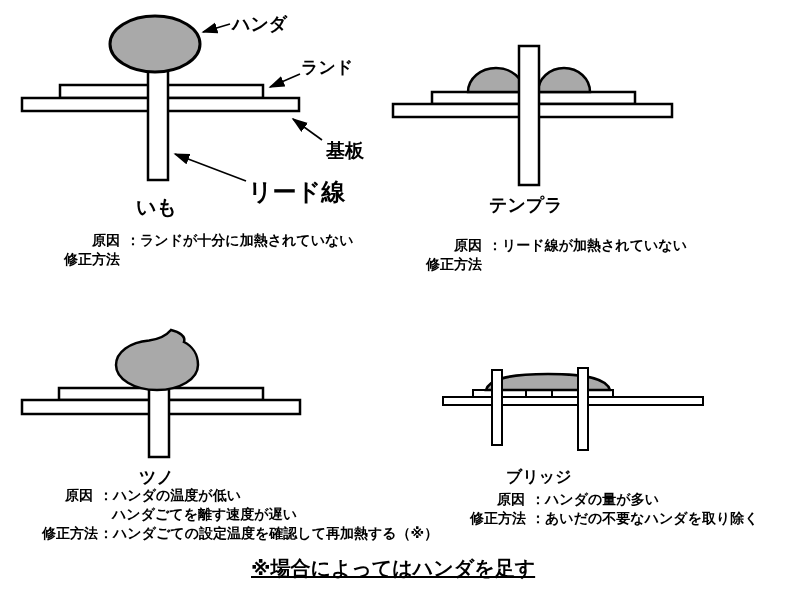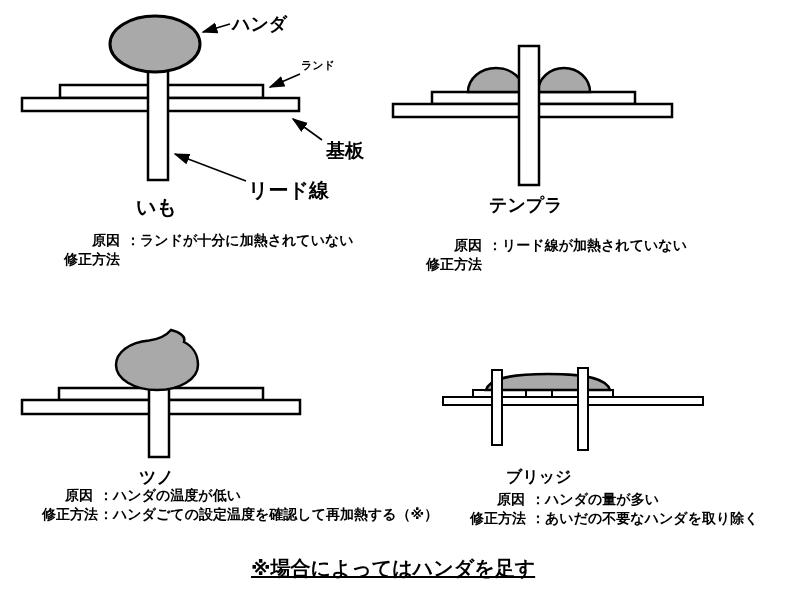--- a/index.html
+++ b/index.html
@@ -76,23 +76,23 @@
       <rect class="part-thin" x="443" y="397" width="260" height="8"></rect>
       <rect class="part-thin" x="473" y="390" width="53" height="7"></rect>
       <rect class="part-thin" x="552" y="390" width="61" height="7"></rect>
       <path class="blob" d="M 486 390 C 489 380, 505 374, 548 374 C 591 374, 607 380, 610 390 Z"></path>
       <rect class="part-thin" x="492" y="370" width="10" height="75"></rect>
       <rect class="part-thin" x="578" y="368" width="10" height="82"></rect>
     </g>
   </svg>
 
   <div class="callout" style="left:232px;top:15px;font-size:18px;">ハンダ</div>
-  <div class="callout" style="left:301px;top:59px;font-size:11px;">ランド</div>
+  <div class="callout" style="left:301px;top:59px;font-size:17px;">ランド</div>
   <div class="callout" style="left:326px;top:141px;font-size:19px;">基板</div>
-  <div class="callout" style="left:248px;top:179px;font-size:20px;text-align:center;">リード線</div>
+  <div class="callout" style="left:248px;top:179px;font-size:24px;text-align:center;">リード線</div>
 
   <div class="dtitle" style="left:136px;top:196px;font-size:20px;">いも</div>
   <div class="dtitle" style="left:489px;top:196px;font-size:18px;">テンプラ</div>
   <div class="dtitle" style="left:139px;top:469px;font-size:17px;">ツノ</div>
   <div class="dtitle" style="left:506px;top:456px;font-size:16px;margin-top:12px;">ブリッジ</div>
 
   <div class="block" style="left:45px;top:231px;">
     <div class="row">
       <span class="lbl" style="width:75px;">原因</span>
       <span class="val">：ランドが十分に加熱されていない</span>
@@ -111,20 +111,24 @@
       <span class="lbl" style="width:62px;">修正方法</span>
     </div>
   </div>
 
   <div class="block" style="left:42px;top:486px;">
     <div class="row">
       <span class="lbl" style="width:51px;">原因</span>
       <span class="val">：ハンダの温度が低い</span>
     </div>
     <div class="row">
+      <span class="lbl" style="width:51px;"></span>
+      <span class="val-indent">ハンダごてを離す速度が遅い</span>
+    </div>
+    <div class="row">
       <span class="lbl" style="width:51px;">修正方法</span>
       <span class="val">：ハンダごての設定温度を確認して再加熱する（※）</span>
     </div>
   </div>
 
   <div class="block" style="left:470px;top:490px;">
     <div class="row">
       <span class="lbl" style="width:55px;">原因</span>
       <span class="val">：ハンダの量が多い</span>
     </div>

